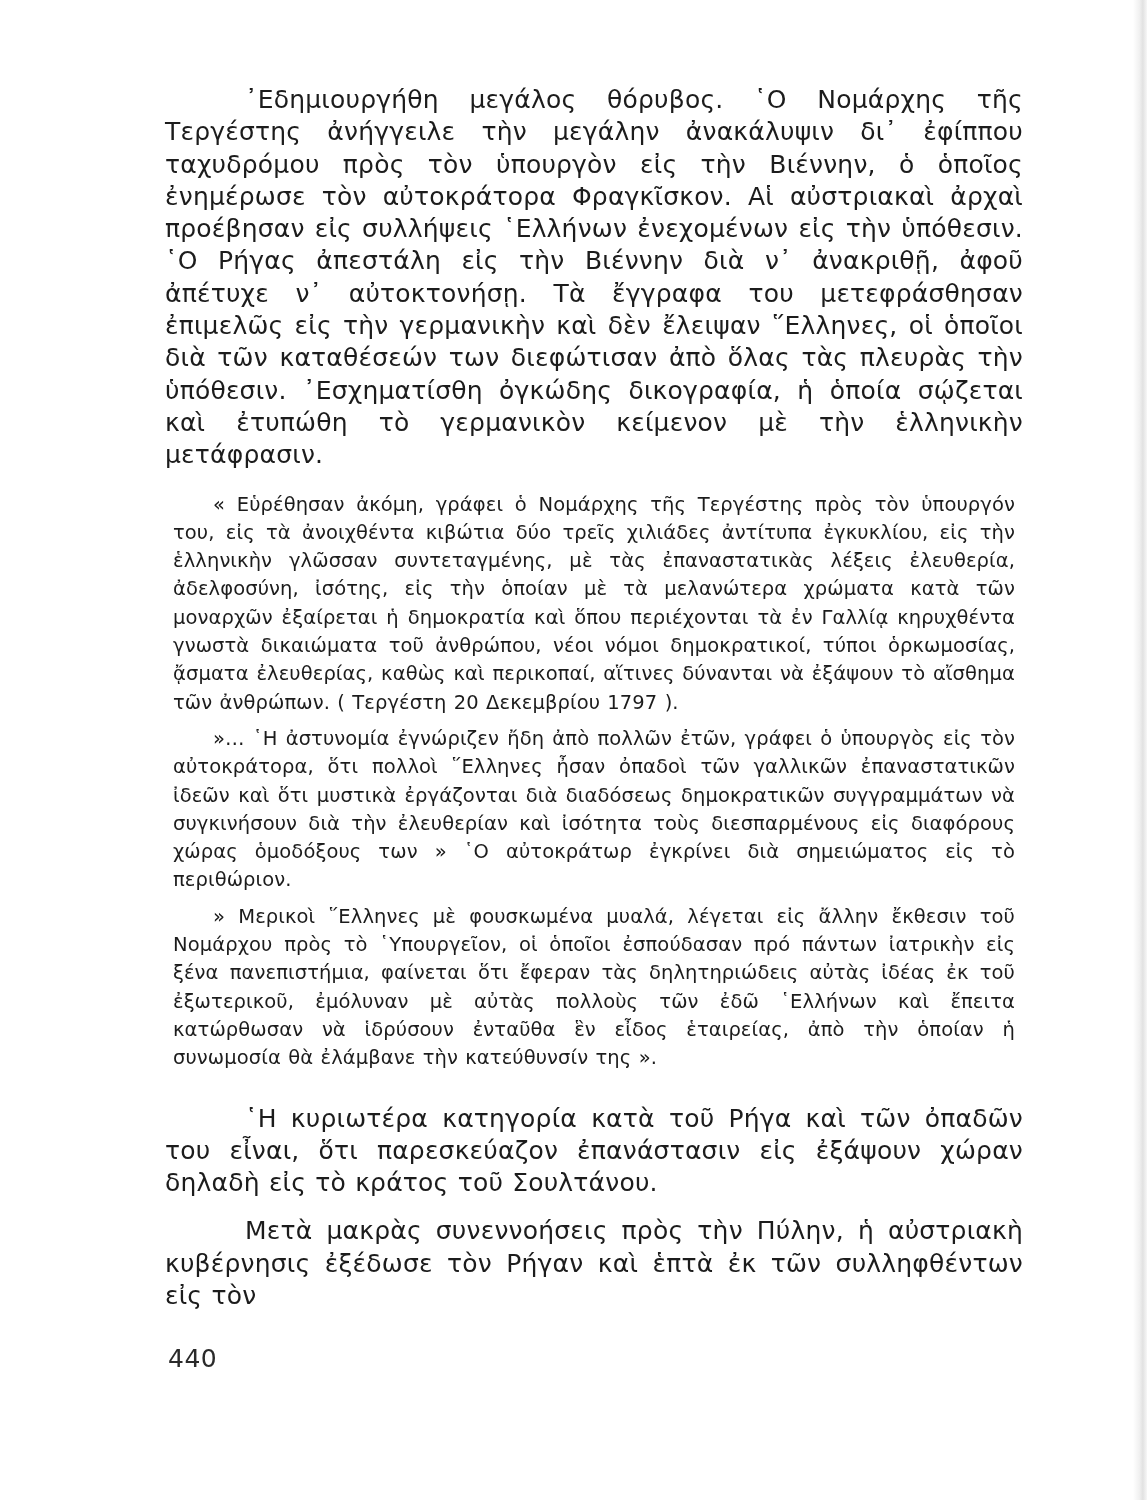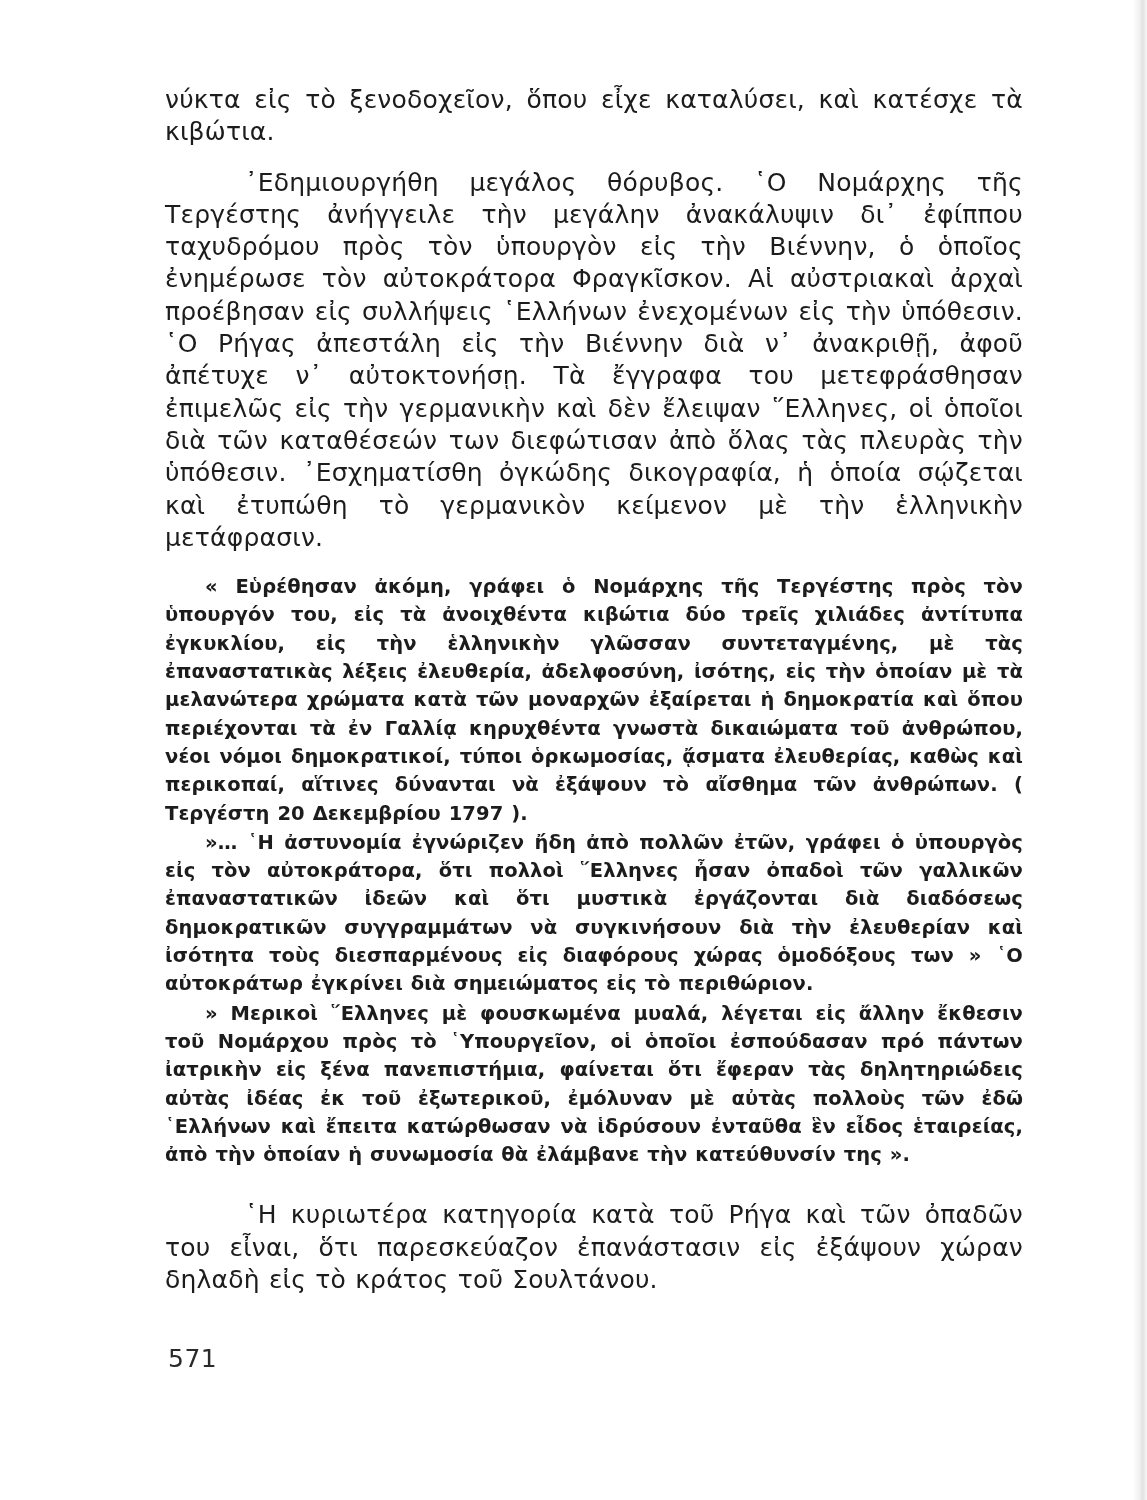--- a/index.html
+++ b/index.html
@@ -19,44 +19,44 @@
   }
   .p-main {
     font-size: 25px; line-height: 32.3px; letter-spacing: 0.2px;
     text-align: justify; margin: 0; word-spacing: 1px;
   }
   .indent { text-indent: 80px; }
   .p-main + .p-main { margin-top: 18px; }
   .quote-block { margin-top: 19px; }
   .p-quote {
     font-size: 19.5px; line-height: 28.3px; letter-spacing: 0.1px;
-    text-align: justify; margin: 0; text-indent: 40px; word-spacing: 1px; font-weight: bold;
+    text-align: justify; margin: 8px; text-indent: 40px; word-spacing: 1px;
   }
   .p-quote + .p-quote { margin-top: 1px; }
   .after-quote { margin-top: 30px; }
   .after-quote .p-main + .p-main { margin-top: 16px; }
   .page-number {
     position: absolute; left: 168px; top: 1344px;
     font-size: 25px; color: #2a2a2a; letter-spacing: 0.5px;
   }
 </style>
 </head>
 <body>
 
 <div class="page-edge"></div>
 
 <div class="text-block">
 
-  <p class="p-main">νύκτα εἰς τὸ ξενοδοχεῖον, ὅπου εἶχε καταλύσει, καὶ κατέσχε τὰ κιβώτια.</p>
   <p class="p-main indent">᾿Εδημιουργήθη μεγάλος θόρυβος. ῾Ο Νομάρχης τῆς Τεργέστης ἀνήγγειλε τὴν μεγάλην ἀνακάλυψιν δι᾿ ἐφίππου ταχυδρόμου πρὸς τὸν ὑπουργὸν εἰς τὴν Βιέννην, ὁ ὁποῖος ἐνημέρωσε τὸν αὐτοκράτορα Φραγκῖσκον. Αἱ αὐστριακαὶ ἀρχαὶ προέβησαν εἰς συλλήψεις ῾Ελλήνων ἐνεχομένων εἰς τὴν ὑπόθεσιν. ῾Ο Ρήγας ἀπεστάλη εἰς τὴν Βιέννην διὰ ν᾿ ἀνακριθῇ, ἀφοῦ ἀπέτυχε ν᾿ αὐτοκτονήσῃ. Τὰ ἔγγραφα του μετεφράσθησαν ἐπιμελῶς εἰς τὴν γερμανικὴν καὶ δὲν ἔλειψαν ῞Ελληνες, οἱ ὁποῖοι διὰ τῶν καταθέσεών των διεφώτισαν ἀπὸ ὅλας τὰς πλευρὰς τὴν ὑπόθεσιν. ᾿Εσχηματίσθη ὀγκώδης δικογραφία, ἡ ὁποία σῴζεται καὶ ἐτυπώθη τὸ γερμανικὸν κείμενον μὲ τὴν ἑλληνικὴν μετάφρασιν.</p>
 
   <div class="quote-block">
     <p class="p-quote">« Εὑρέθησαν ἀκόμη, γράφει ὁ Νομάρχης τῆς Τεργέστης πρὸς τὸν ὑπουργόν του, εἰς τὰ ἀνοιχθέντα κιβώτια δύο τρεῖς χιλιάδες ἀντίτυπα ἐγκυκλίου, εἰς τὴν ἑλληνικὴν γλῶσσαν συντεταγμένης, μὲ τὰς ἐπαναστατικὰς λέξεις ἐλευθερία, ἀδελφοσύνη, ἰσότης, εἰς τὴν ὁποίαν μὲ τὰ μελανώτερα χρώματα κατὰ τῶν μοναρχῶν ἐξαίρεται ἡ δημοκρατία καὶ ὅπου περιέχονται τὰ ἐν Γαλλίᾳ κηρυχθέντα γνωστὰ δικαιώματα τοῦ ἀνθρώπου, νέοι νόμοι δημοκρατικοί, τύποι ὁρκωμοσίας, ᾄσματα ἐλευθερίας, καθὼς καὶ περικοπαί, αἵτινες δύνανται νὰ ἐξάψουν τὸ αἴσθημα τῶν ἀνθρώπων. ( Τεργέστη 20 Δεκεμβρίου 1797 ).</p>
     <p class="p-quote">»… ῾Η ἀστυνομία ἐγνώριζεν ἤδη ἀπὸ πολλῶν ἐτῶν, γράφει ὁ ὑπουργὸς εἰς τὸν αὐτοκράτορα, ὅτι πολλοὶ ῞Ελληνες ἦσαν ὀπαδοὶ τῶν γαλλικῶν ἐπαναστατικῶν ἰδεῶν καὶ ὅτι μυστικὰ ἐργάζονται διὰ διαδόσεως δημοκρατικῶν συγγραμμάτων νὰ συγκινήσουν διὰ τὴν ἐλευθερίαν καὶ ἰσότητα τοὺς διεσπαρμένους εἰς διαφόρους χώρας ὁμοδόξους των » ῾Ο αὐτοκράτωρ ἐγκρίνει διὰ σημειώματος εἰς τὸ περιθώριον.</p>
     <p class="p-quote">» Μερικοὶ ῞Ελληνες μὲ φουσκωμένα μυαλά, λέγεται εἰς ἄλλην ἔκθεσιν τοῦ Νομάρχου πρὸς τὸ ῾Υπουργεῖον, οἱ ὁποῖοι ἐσπούδασαν πρό πάντων ἰατρικὴν εἰς ξένα πανεπιστήμια, φαίνεται ὅτι ἔφεραν τὰς δηλητηριώδεις αὐτὰς ἰδέας ἐκ τοῦ ἐξωτερικοῦ, ἐμόλυναν μὲ αὐτὰς πολλοὺς τῶν ἐδῶ ῾Ελλήνων καὶ ἔπειτα κατώρθωσαν νὰ ἱδρύσουν ἐνταῦθα ἓν εἶδος ἑταιρείας, ἀπὸ τὴν ὁποίαν ἡ συνωμοσία θὰ ἐλάμβανε τὴν κατεύθυνσίν της ».</p>
   </div>
 
   <div class="after-quote">
     <p class="p-main indent">῾Η κυριωτέρα κατηγορία κατὰ τοῦ Ρήγα καὶ τῶν ὀπαδῶν του εἶναι, ὅτι παρεσκεύαζον ἐπανάστασιν εἰς ἐξάψουν χώραν δηλαδὴ εἰς τὸ κράτος τοῦ Σουλτάνου.</p>
+    <p class="p-main indent">Μετὰ μακρὰς συνεννοήσεις πρὸς τὴν Πύλην, ἡ αὐστριακὴ κυβέρνησις ἐξέδωσε τὸν Ρήγαν καὶ ἑπτὰ ἐκ τῶν συλληφθέντων εἰς τὸν</p>
   </div>
 </div>
 
-<div class="page-number">571</div>
+<div class="page-number">440</div>
 
 </body></html>

